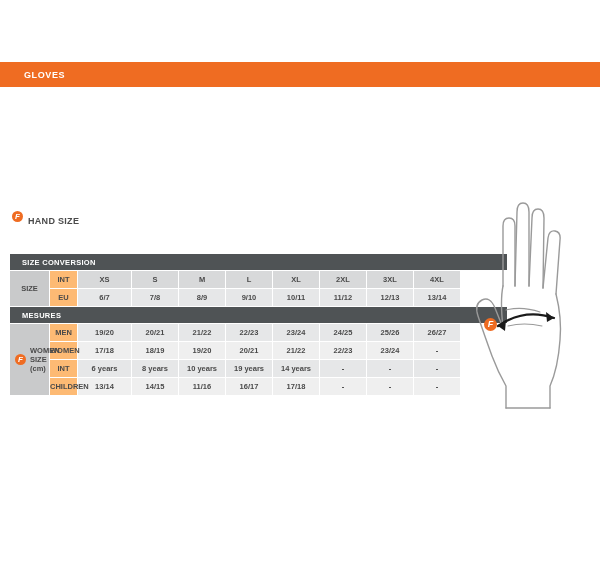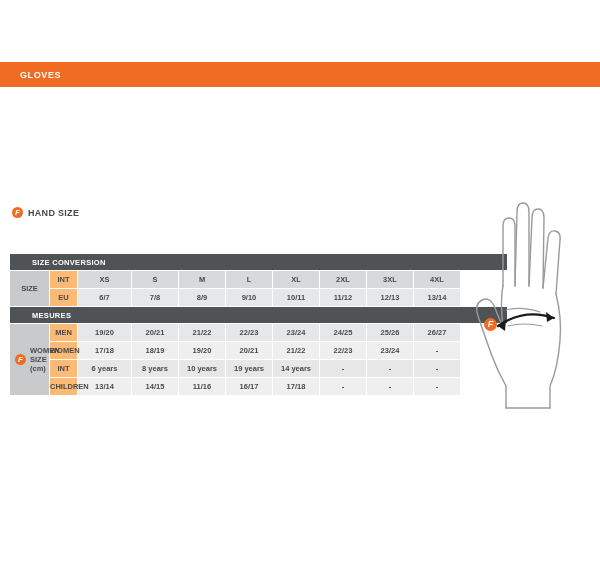--- a/index.html
+++ b/index.html
@@ -28,22 +28,21 @@
     height: 25px;
     background: #ef6c22;
     display: flex;
     align-items: center;
   }
   .banner-title {
     color: #ffffff;
     font-size: 9px;
     font-weight: bold;
     letter-spacing: 0.6px;
-    padding-left: 12px;
-    margin-left: 8px;
+    padding-left: 24px;
   }
   
   .intro {
     position: absolute;
     left: 12px;
     top: 207px;
     width: 420px;
   }
   .intro-head {
     display: flex;
@@ -62,20 +61,21 @@
     line-height: 11px;
     text-align: center;
     display: inline-block;
     flex: 0 0 auto;
   }
   .intro-title {
     font-size: 9px;
     font-weight: bold;
     color: #4a4a4a;
     letter-spacing: 0.3px;
+    margin-top: 9px;
   }
   .intro-text {
     margin-top: 5px;
     font-size: 7.5px;
     color: #4a4a4a;
     line-height: 1.3;
   }
   
   .chart {
     position: absolute;
@@ -94,21 +94,21 @@
     padding: 0;
     color: #4a4a4a;
     font-weight: bold;
   }
   .sec-head td {
     background: #4f5355;
     color: #ffffff;
     font-size: 7.5px;
     font-weight: bold;
     text-align: left;
-    padding-left: 22px;
+    padding-left: 12px;
     letter-spacing: 0.3px;
     height: 16px;
   }
   .rowlabel {
     background: #c9cacb;
     color: #4a4a4a;
     font-weight: bold;
     font-size: 7.5px;
     text-align: left;
     padding-left: 6px;

